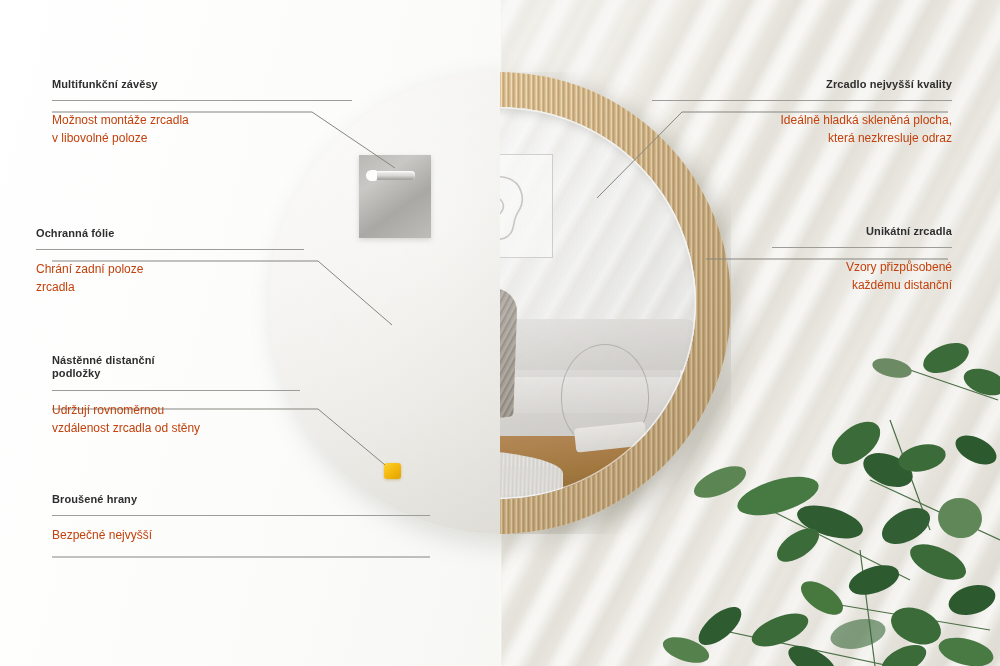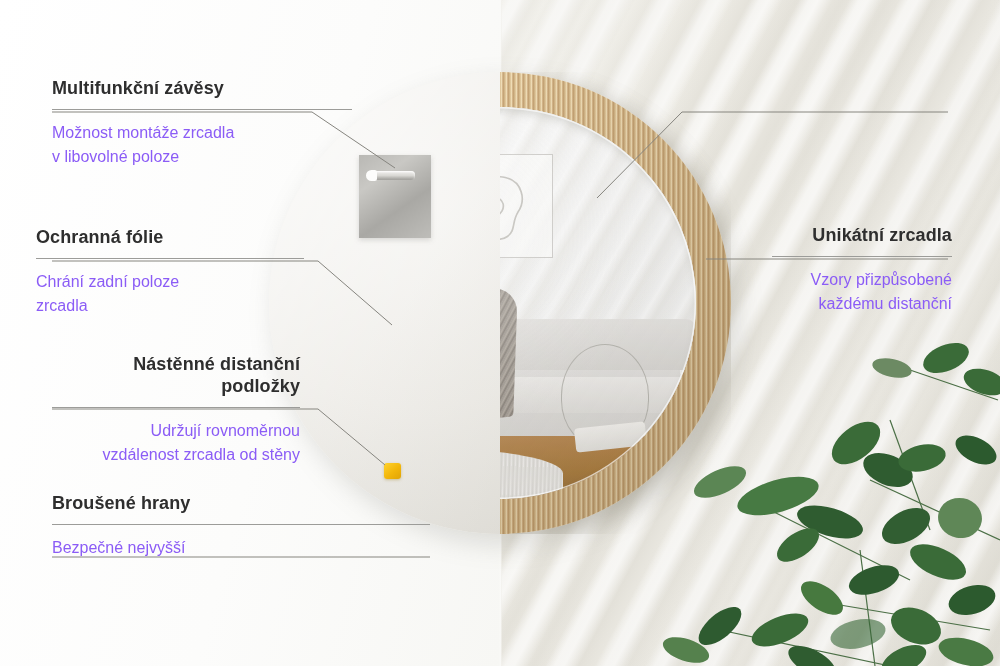--- a/index.html
+++ b/index.html
@@ -174,33 +174,33 @@
   
   .leaders{position:absolute;left:0;top:0;width:1000px;height:666px;pointer-events:none;}
 
   
   .foliage{position:absolute;left:660px;top:330px;width:340px;height:336px;}
   .foliage svg{width:100%;height:100%;}
 
   
   .callout{position:absolute;}
   .callout .c-title{
-    font-size:18px;font-weight:bold;color:#2e2e2e;letter-spacing:.1px;line-height:1.22;
+    font-size:11px;font-weight:bold;color:#2e2e2e;letter-spacing:.1px;line-height:1.22;
     margin:0 0 9px 0;white-space:pre-line;
   }
   .callout .c-rule{height:1px;background:#9c9c99;margin-bottom:11px;}
   .callout .c-desc{
-    font-size:16px;color:#8b5cf6;line-height:1.48;white-space:pre-line;margin:0;
+    font-size:12px;color:#c2410c;line-height:1.48;white-space:pre-line;margin:0;
   }
   .callout.left{text-align:left;}
   .callout.right{text-align:right;}
 
   #c0{left:52px;top:78px;width:300px;}
   #c1{left:36px;top:227px;width:268px;}
-  #c2{left:52px;top:354px;width:248px;text-align:right;}
+  #c2{left:52px;top:354px;width:248px;}
   #c3{left:52px;top:493px;width:378px;}
   #c4{right:48px;top:78px;width:300px;}
   #c5{right:48px;top:225px;width:180px;}
 </style>
 </head>
 <body>
 
 <div class="stage">
 
   <div class="bg-left"></div>
@@ -326,20 +326,26 @@
     <div class="c-desc">Udržují rovnoměrnou
 vzdálenost zrcadla od stěny</div>
   </div>
 
   <div class="callout left" id="c3">
     <div class="c-title">Broušené hrany</div>
     <div class="c-rule"></div>
     <div class="c-desc">Bezpečné nejvyšší</div>
   </div>
 
+  <div class="callout right" id="c4">
+    <div class="c-title">Zrcadlo nejvyšší kvality</div>
+    <div class="c-rule"></div>
+    <div class="c-desc">Ideálně hladká skleněná plocha,
+která nezkresluje odraz</div>
+  </div>
 
   <div class="callout right" id="c5">
     <div class="c-title">Unikátní zrcadla</div>
     <div class="c-rule"></div>
     <div class="c-desc">Vzory přizpůsobené
 každému distanční</div>
   </div>
 
 </div>
 

